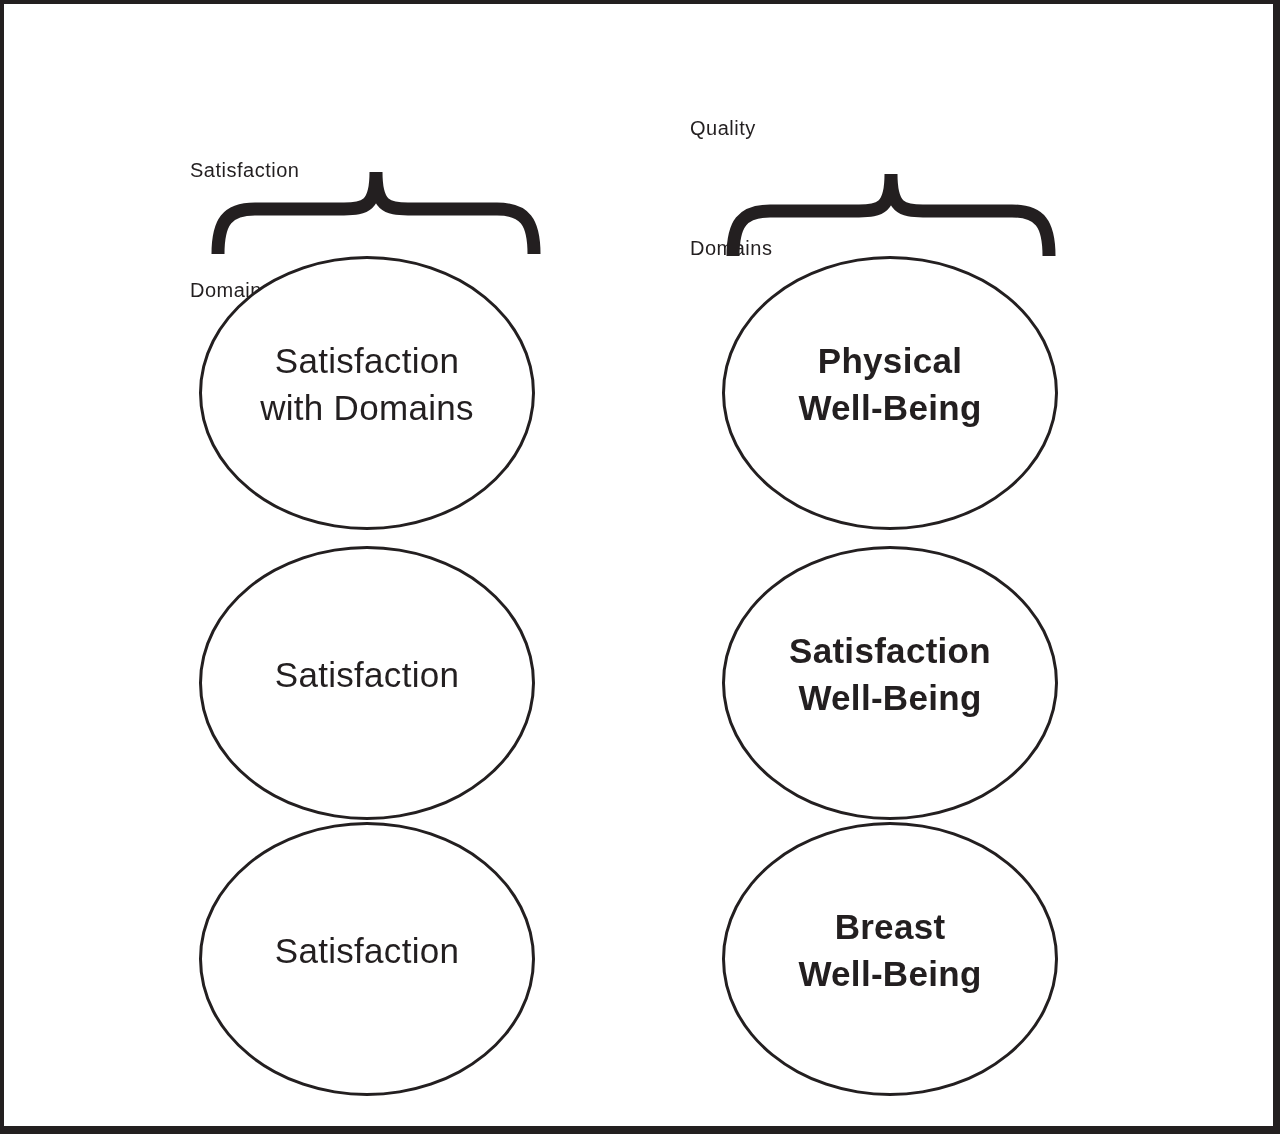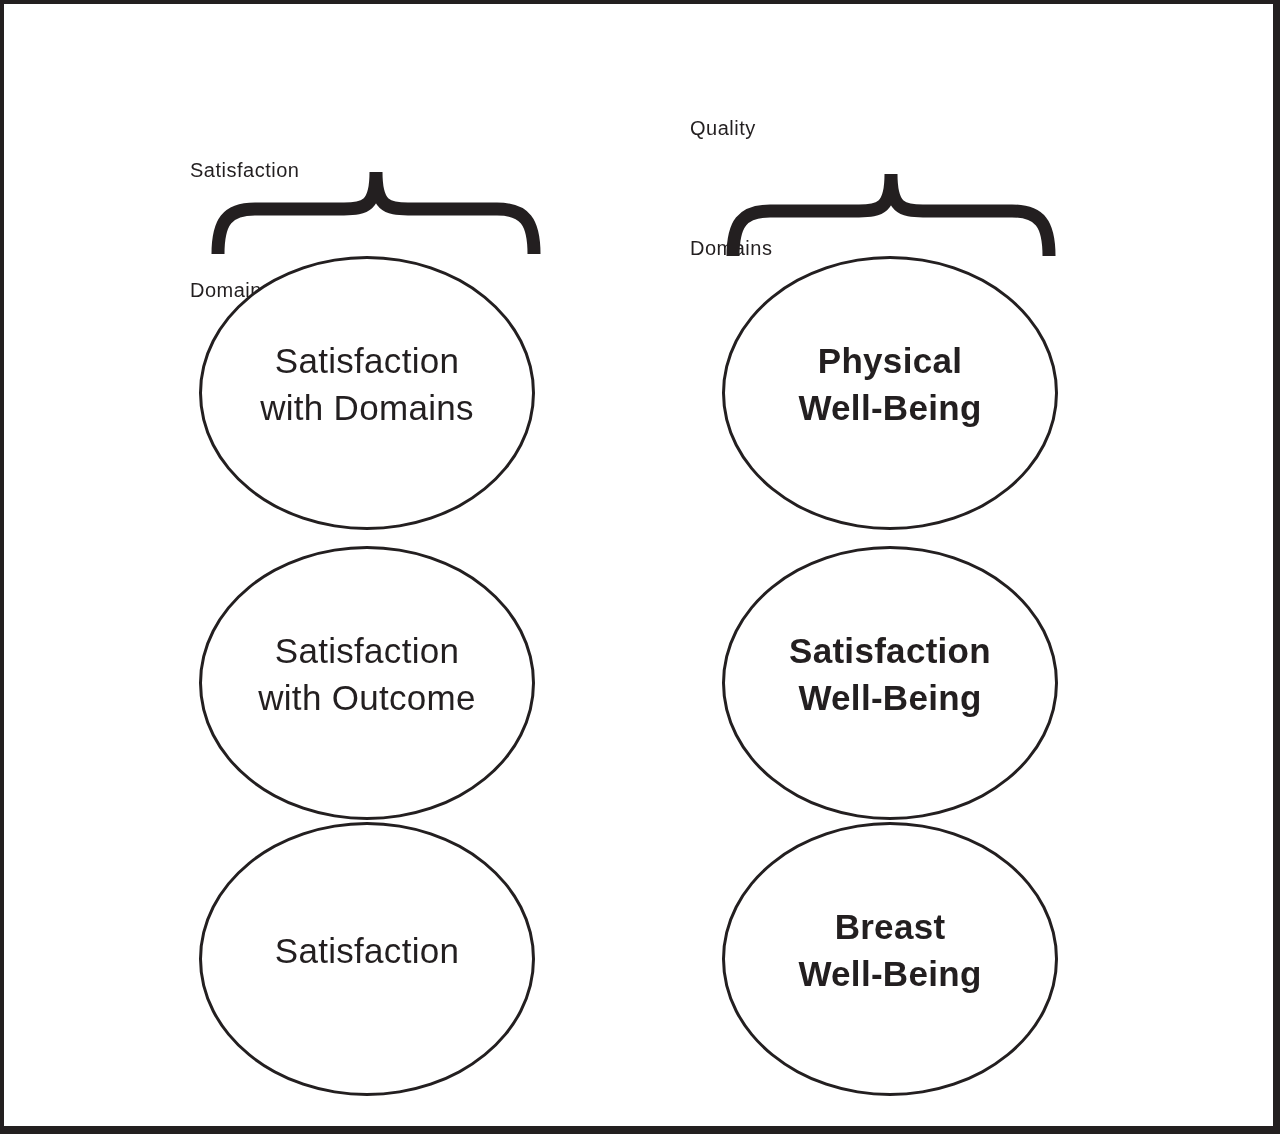--- a/index.html
+++ b/index.html
@@ -83,21 +83,20 @@
       <svg class="brace brace-left" viewBox="0 0 330 92" aria-hidden="true">
         <path d="M 7,92 C 7,60 16,47 44,47 L 133,47 C 154,47 165,44 165,10 C 165,44 176,47 197,47 L 286,47 C 314,47 323,60 323,92" fill="none" stroke="currentColor" stroke-width="13" stroke-linecap="butt" stroke-linejoin="bevel"></path>
       </svg>
 
       <div class="ellipse row-0">
         <div>Satisfaction</div>
         <div>with Domains</div>
       </div>
       <div class="ellipse row-1">
         <div>Satisfaction</div>
-        <div>with Outcome</div>
       </div>
       <div class="ellipse row-2">
         <div>Satisfaction</div>
       </div>
     </div>
 
     <div class="col-right">
       <div class="column-header header-right">
         <div>Quality</div>
         <div>Domains</div>

